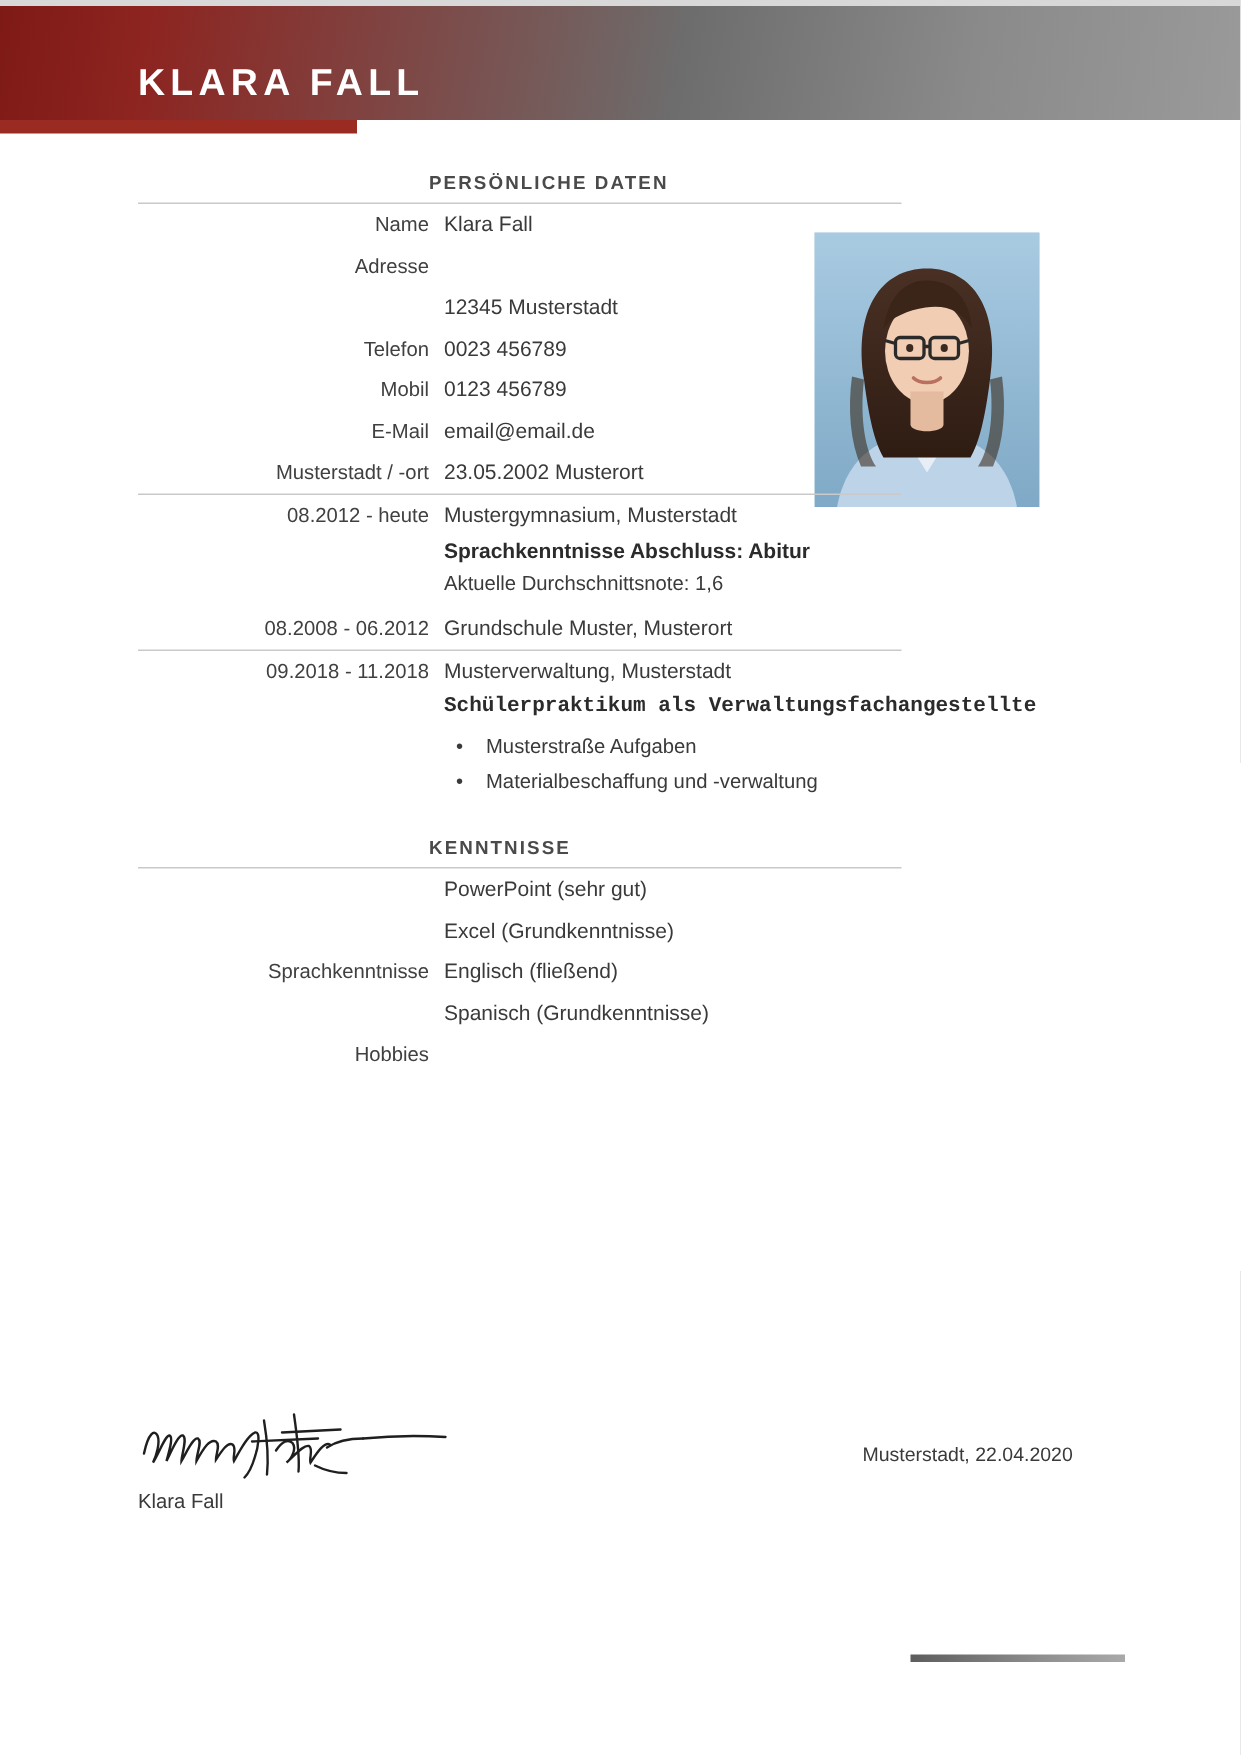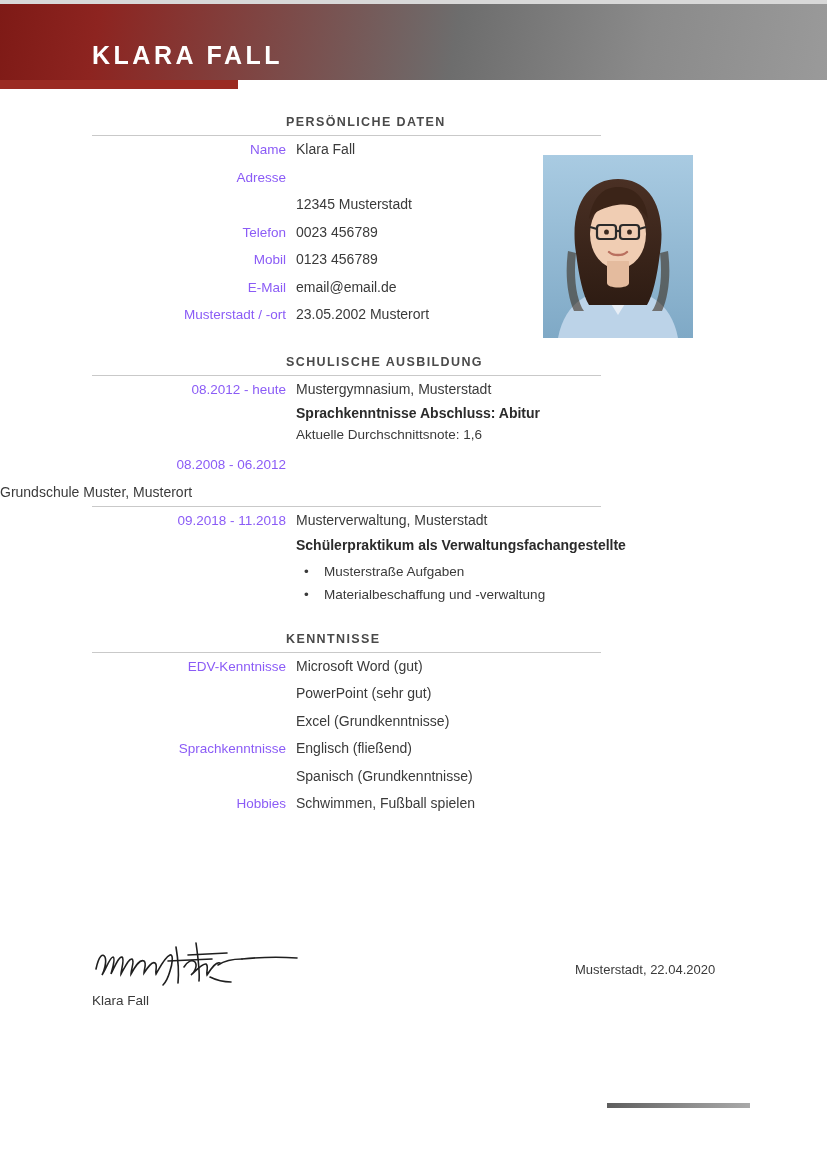--- a/index.html
+++ b/index.html
@@ -85,21 +85,21 @@
   .row {
     display: flex;
     align-items: flex-start;
   }
   .row-label {
     width: 194px;      
     padding-left: 92px;
     box-sizing: content-box;
     text-align: right;
     padding-right: 10px;
-    color: #8b5cf6;
+    color: #404040;
     font-size: 13.5px;
     line-height: 27.5px;
     white-space: nowrap;
   }
   .row-value {
     flex: 1;
     color: #3a3a3a;
     font-size: 14px;
     line-height: 27.5px;
   }
@@ -260,80 +260,74 @@
         <div class="row-label">E-Mail</div>
         <div class="row-value">email@email.de</div>
       </div>
       <div class="row">
         <div class="row-label">Musterstadt / -ort</div>
         <div class="row-value">23.05.2002 Musterort</div>
       </div>
     </div>
 
     <div class="section">
-      <div class="section-title">Schulische Ausbildung</div>
       <div class="rule"></div>
 
       <div class="row">
         <div class="row-label">08.2012 - heute</div>
         <div class="row-value">
           <div>Mustergymnasium, Musterstadt</div>
           <div class="row-value bold" style="line-height:21px;">Sprachkenntnisse Abschluss: Abitur</div>
           <div class="row-value small" style="line-height:21px;">Aktuelle Durchschnittsnote: 1,6</div>
         </div>
       </div>
-      <div class="row" style="margin-top:6px;flex-direction:column;">
+      <div class="row" style="margin-top:6px;">
         <div class="row-label">08.2008 - 06.2012</div>
         <div class="row-value">Grundschule Muster, Musterort</div>
       </div>
     </div>
 
     <div class="section">
       <div class="rule"></div>
 
       <div class="row">
         <div class="row-label">09.2018 - 11.2018</div>
         <div class="row-value">
           <div>Musterverwaltung, Musterstadt</div>
-          <div class="row-value bold" style="line-height:21px;">Schülerpraktikum als Verwaltungsfachangestellte</div>
+          <div class="row-value bold" style="line-height:21px;font-family:Liberation Mono, monospace;">Schülerpraktikum als Verwaltungsfachangestellte</div>
           <ul class="bullets" style="margin-top:4px;">
             <li>Musterstraße Aufgaben</li>
             <li>Materialbeschaffung und -verwaltung</li>
           </ul>
         </div>
       </div>
     </div>
 
     <div class="section">
       <div class="section-title">Kenntnisse</div>
       <div class="rule"></div>
 
       <div class="row">
-        <div class="row-label">EDV-Kenntnisse</div>
-        <div class="row-value">Microsoft Word (gut)</div>
-      </div>
-      <div class="row">
         <div class="row-label"></div>
         <div class="row-value">PowerPoint (sehr gut)</div>
       </div>
       <div class="row">
         <div class="row-label"></div>
         <div class="row-value">Excel (Grundkenntnisse)</div>
       </div>
       <div class="row">
         <div class="row-label">Sprachkenntnisse</div>
         <div class="row-value">Englisch (fließend)</div>
       </div>
       <div class="row">
         <div class="row-label"></div>
         <div class="row-value">Spanisch (Grundkenntnisse)</div>
       </div>
       <div class="row">
         <div class="row-label">Hobbies</div>
-        <div class="row-value">Schwimmen, Fußball spielen</div>
       </div>
     </div>
   </div>
 
   <div class="footer">
     <div class="signature-wrap">
       <svg class="sig-svg" width="230" height="52" viewBox="0 0 230 52">
         <g fill="none" stroke="#1f1f1f" stroke-width="1.6" stroke-linecap="round">
           <path d="M4 30 C7 16 11 14 13 18 C15 23 12 32 10 36 C14 30 18 18 21 18 C24 19 20 31 19 35 C23 27 27 17 30 18 C33 20 29 31 29 35 C33 28 37 19 40 20 C43 22 39 30 39 35 C44 26 48 20 52 22 C55 24 52 30 52 34 C56 28 60 22 63 24 C66 26 63 32 64 35 C68 28 73 18 78 16 C82 15 80 26 78 32 C76 39 73 44 71 46"></path>
           <path d="M84 8 C86 20 87 34 86 44"></path>

